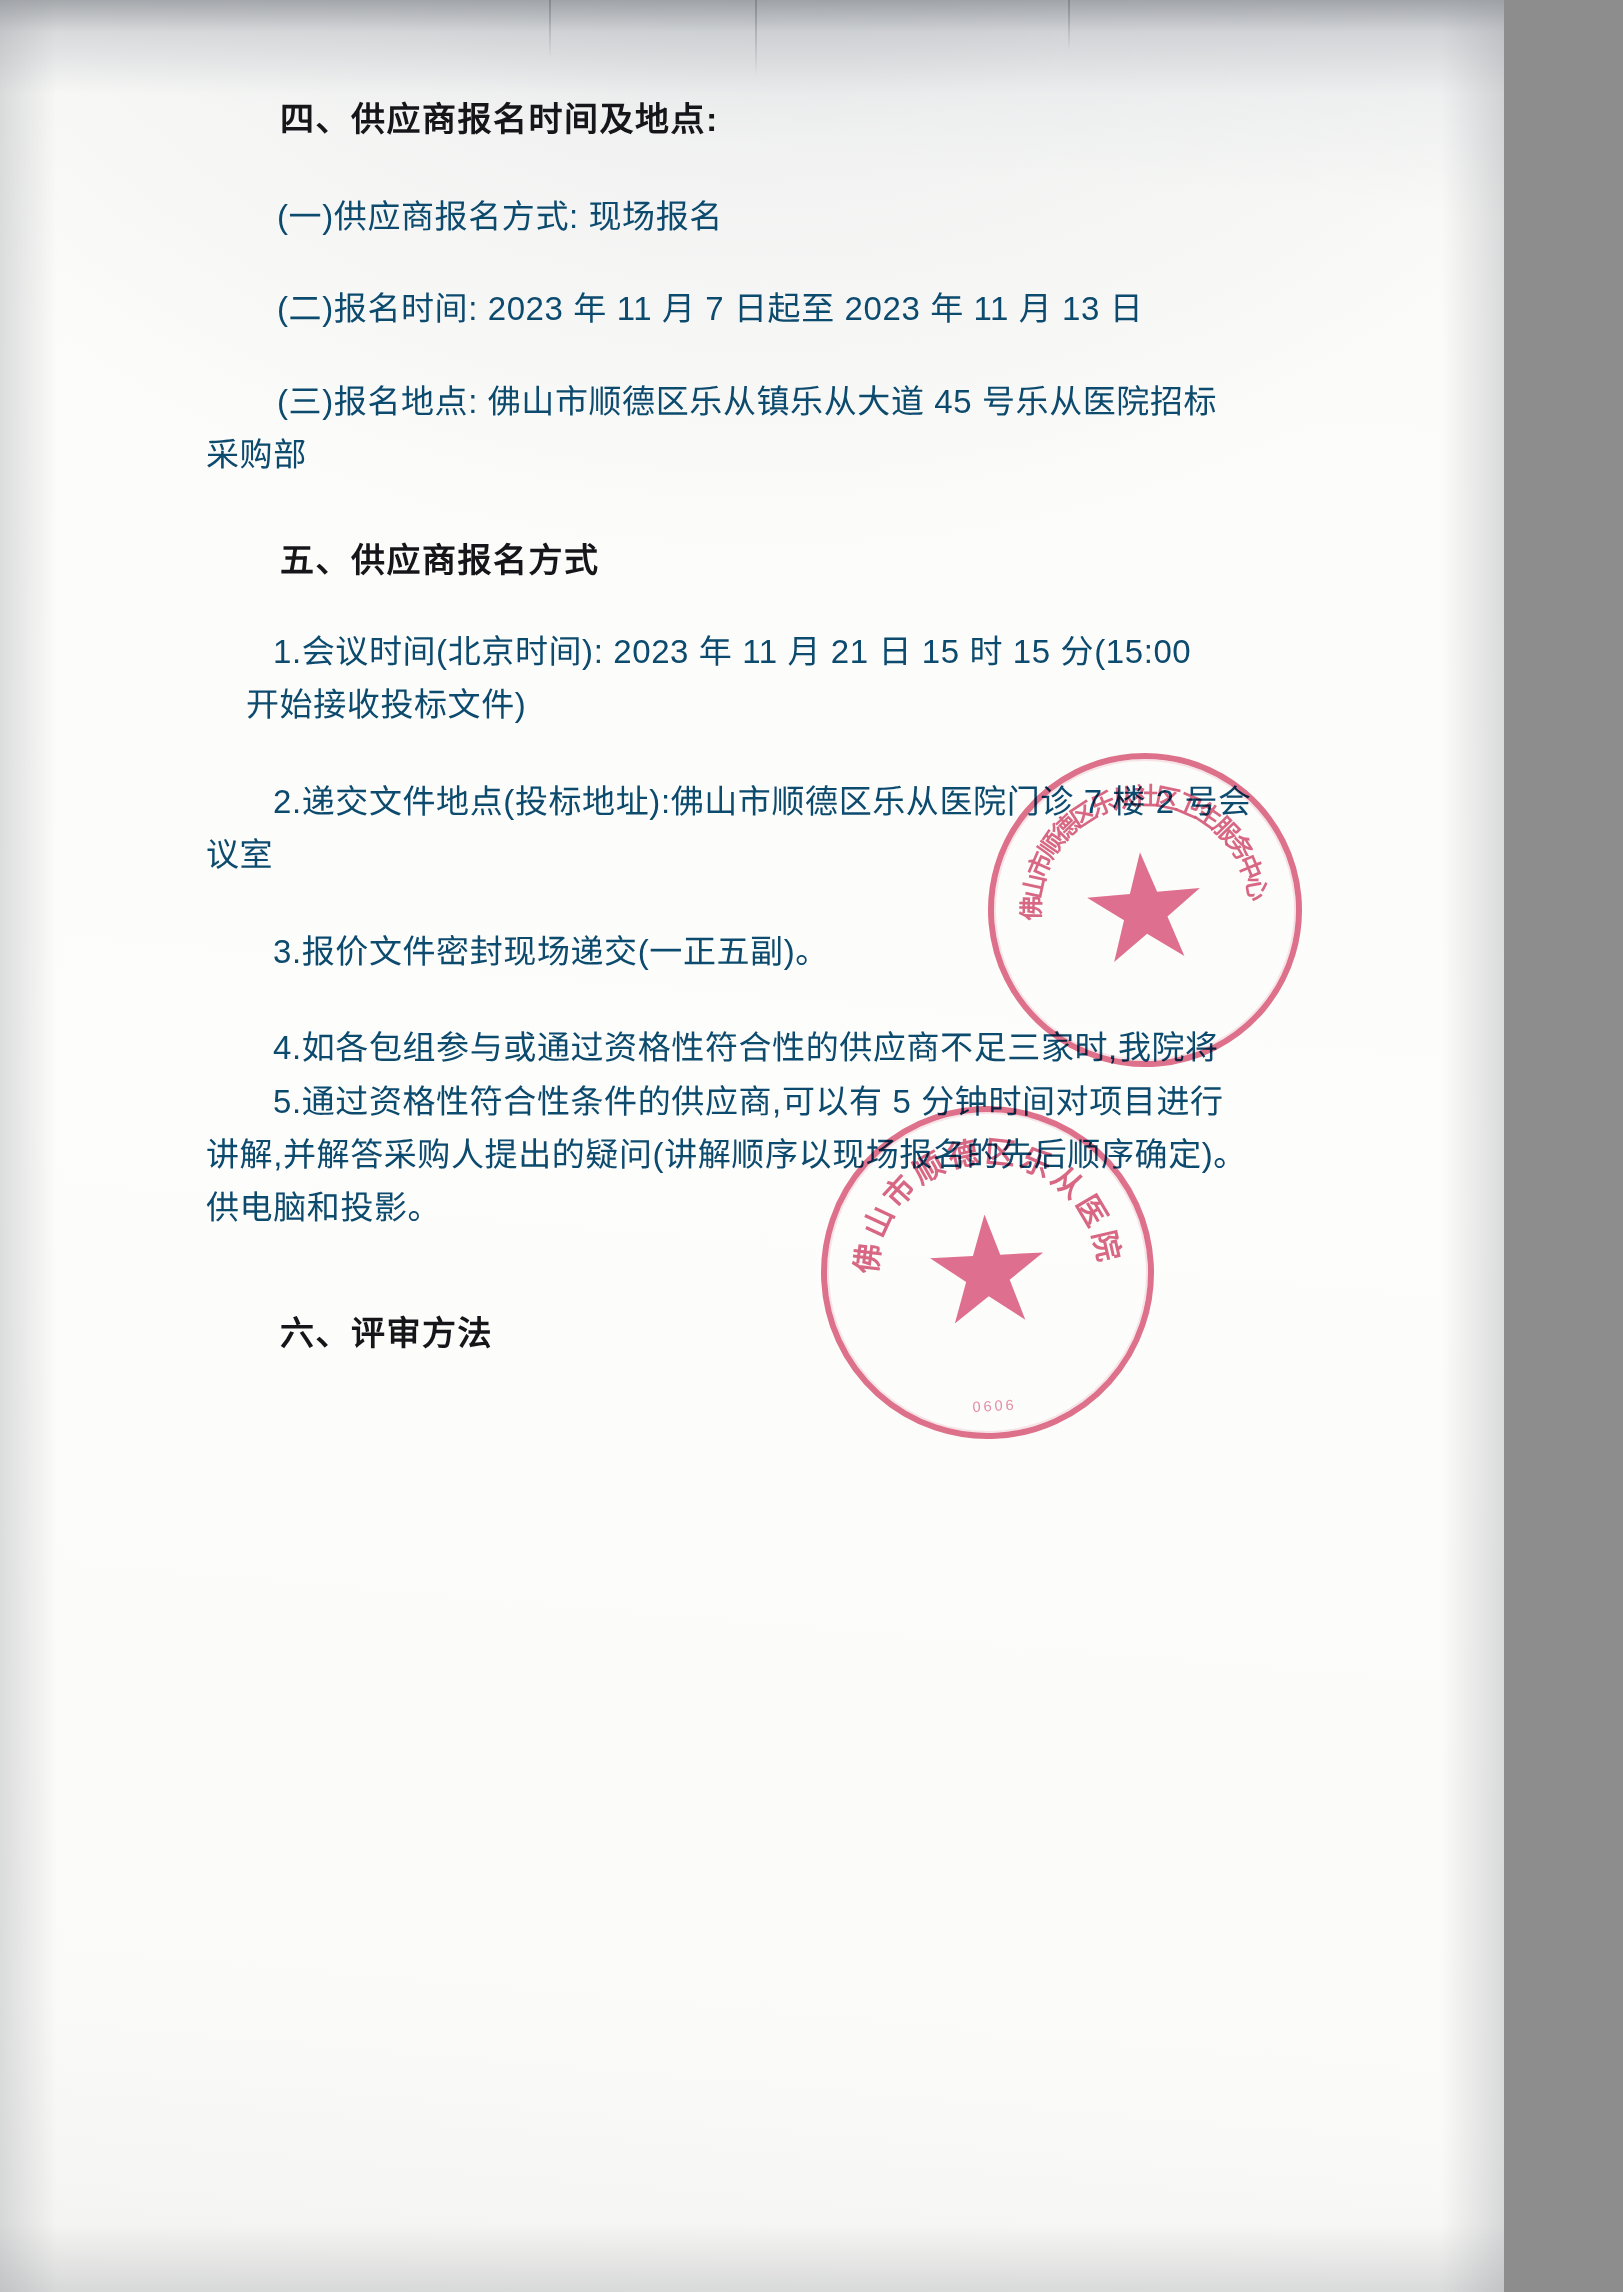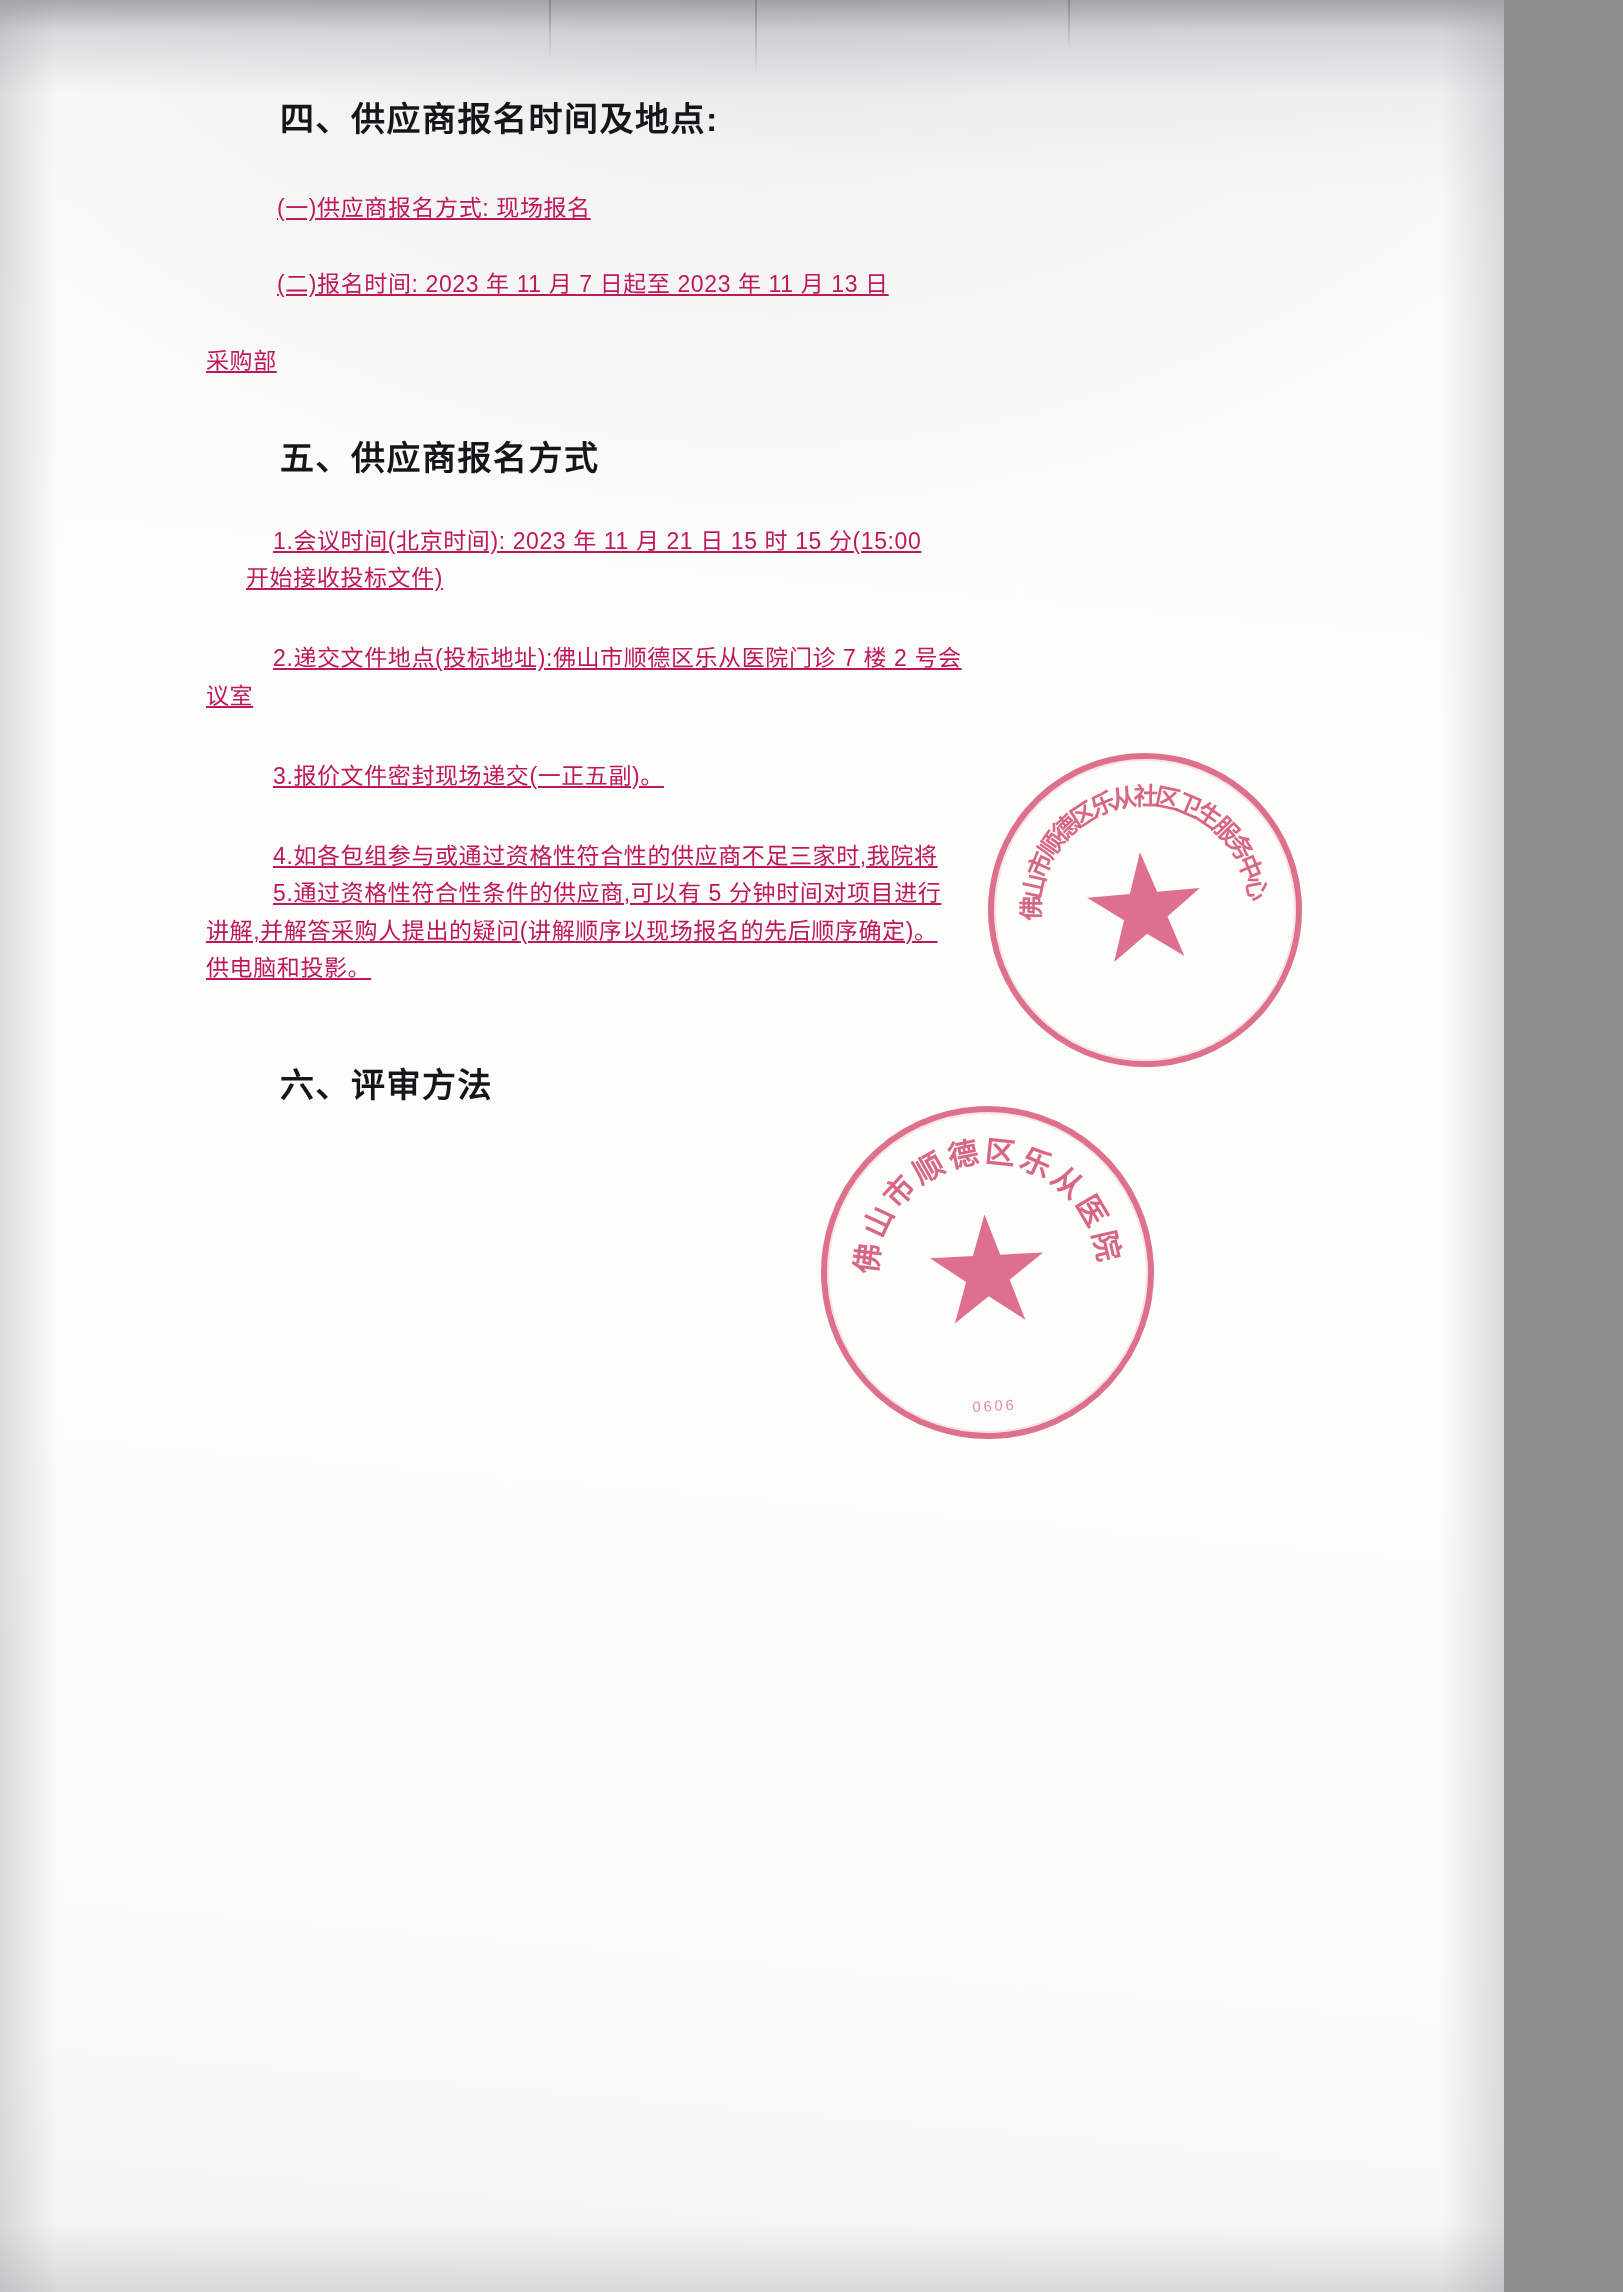--- a/index.html
+++ b/index.html
@@ -76,28 +76,27 @@
     font-weight: bold;
     font-size: 34px;
     letter-spacing: 1.5px;
     line-height: 1.5;
     margin: 0 0 45px 0;
     padding-left: 74px;
     color: #16161a;
   }
   .h-section.tight { margin-bottom: 39px; }
   .para {
-    font-size: 23px;
+    font-size: 33px;
     line-height: 1.62;
     margin: 0 0 39px 0;
     letter-spacing: 0.6px;
-    color: #be185d;
+    color: #0c4a6e;
     text-align: justify;
     text-justify: inter-ideograph;
-    text-decoration: underline;
   }
   .para.indent { text-indent: 71px; }
   .para.indent-sm { text-indent: 67px; }
 
   
   .stamp {
     position: absolute;
     border-radius: 50%;
     z-index: 6;
     pointer-events: none;
@@ -186,20 +185,21 @@
   <div class="edge-shadow-bottom"></div>
 
   <div class="content">
 
     <h2 class="h-section">四、供应商报名时间及地点:</h2>
 
     <p class="para indent">(一)供应商报名方式: 现场报名</p>
 
     <p class="para indent">(二)报名时间: 2023 年 11 月 7 日起至 2023 年 11 月 13 日</p>
 
+    <p class="para indent" style="margin-bottom:0;">(三)报名地点: 佛山市顺德区乐从镇乐从大道 45 号乐从医院招标</p>
     <p class="para" style="margin-bottom:53px;">采购部</p>
 
     <h2 class="h-section tight">五、供应商报名方式</h2>
 
     <p class="para indent-sm" style="margin-bottom:0;">1.会议时间(北京时间):  2023 年 11 月 21 日 15 时 15 分(15:00</p>
     <p class="para" style="margin-bottom:43px;margin-left:40px;">开始接收投标文件)</p>
 
     <p class="para indent-sm" style="margin-bottom:0;">2.递交文件地点(投标地址):佛山市顺德区乐从医院门诊 7 楼 2 号会</p>
     <p class="para" style="margin-bottom:43px;">议室</p>
 

